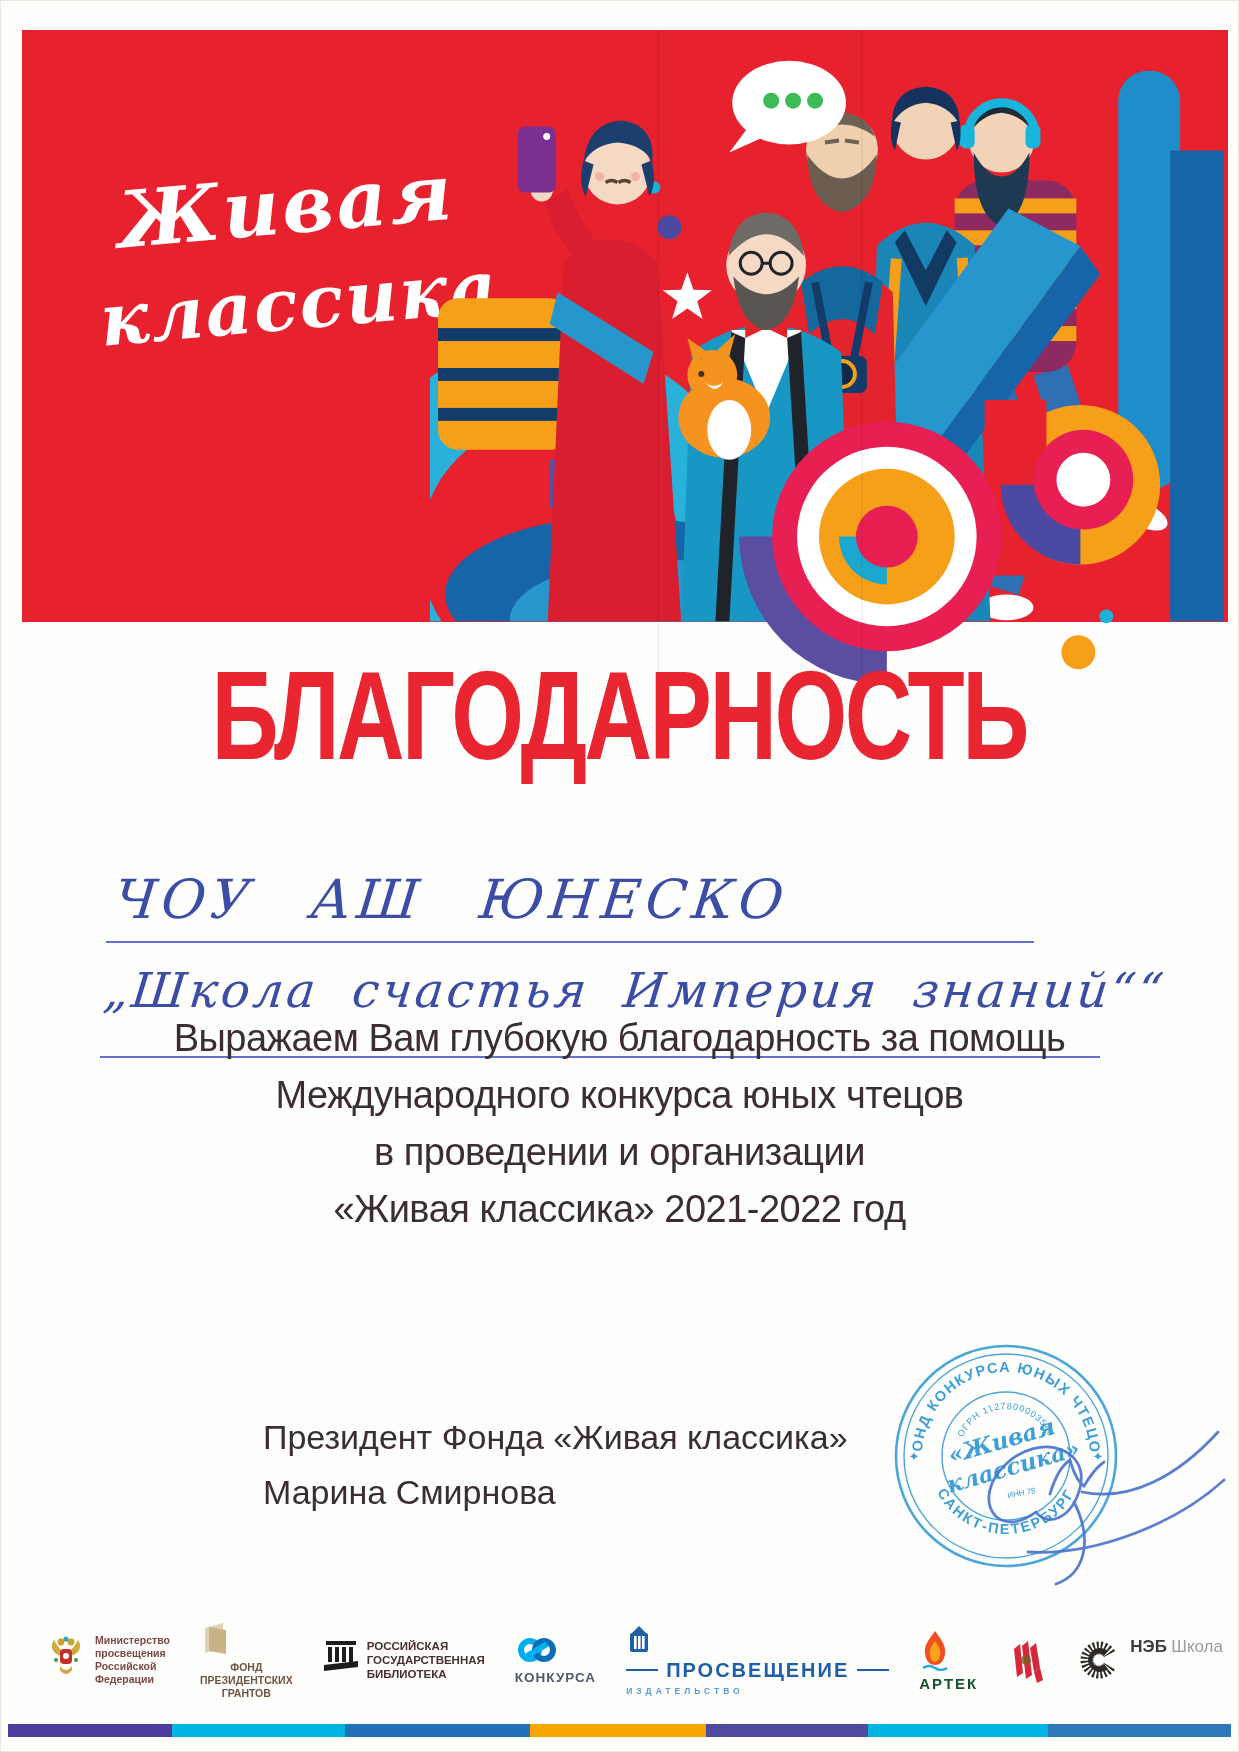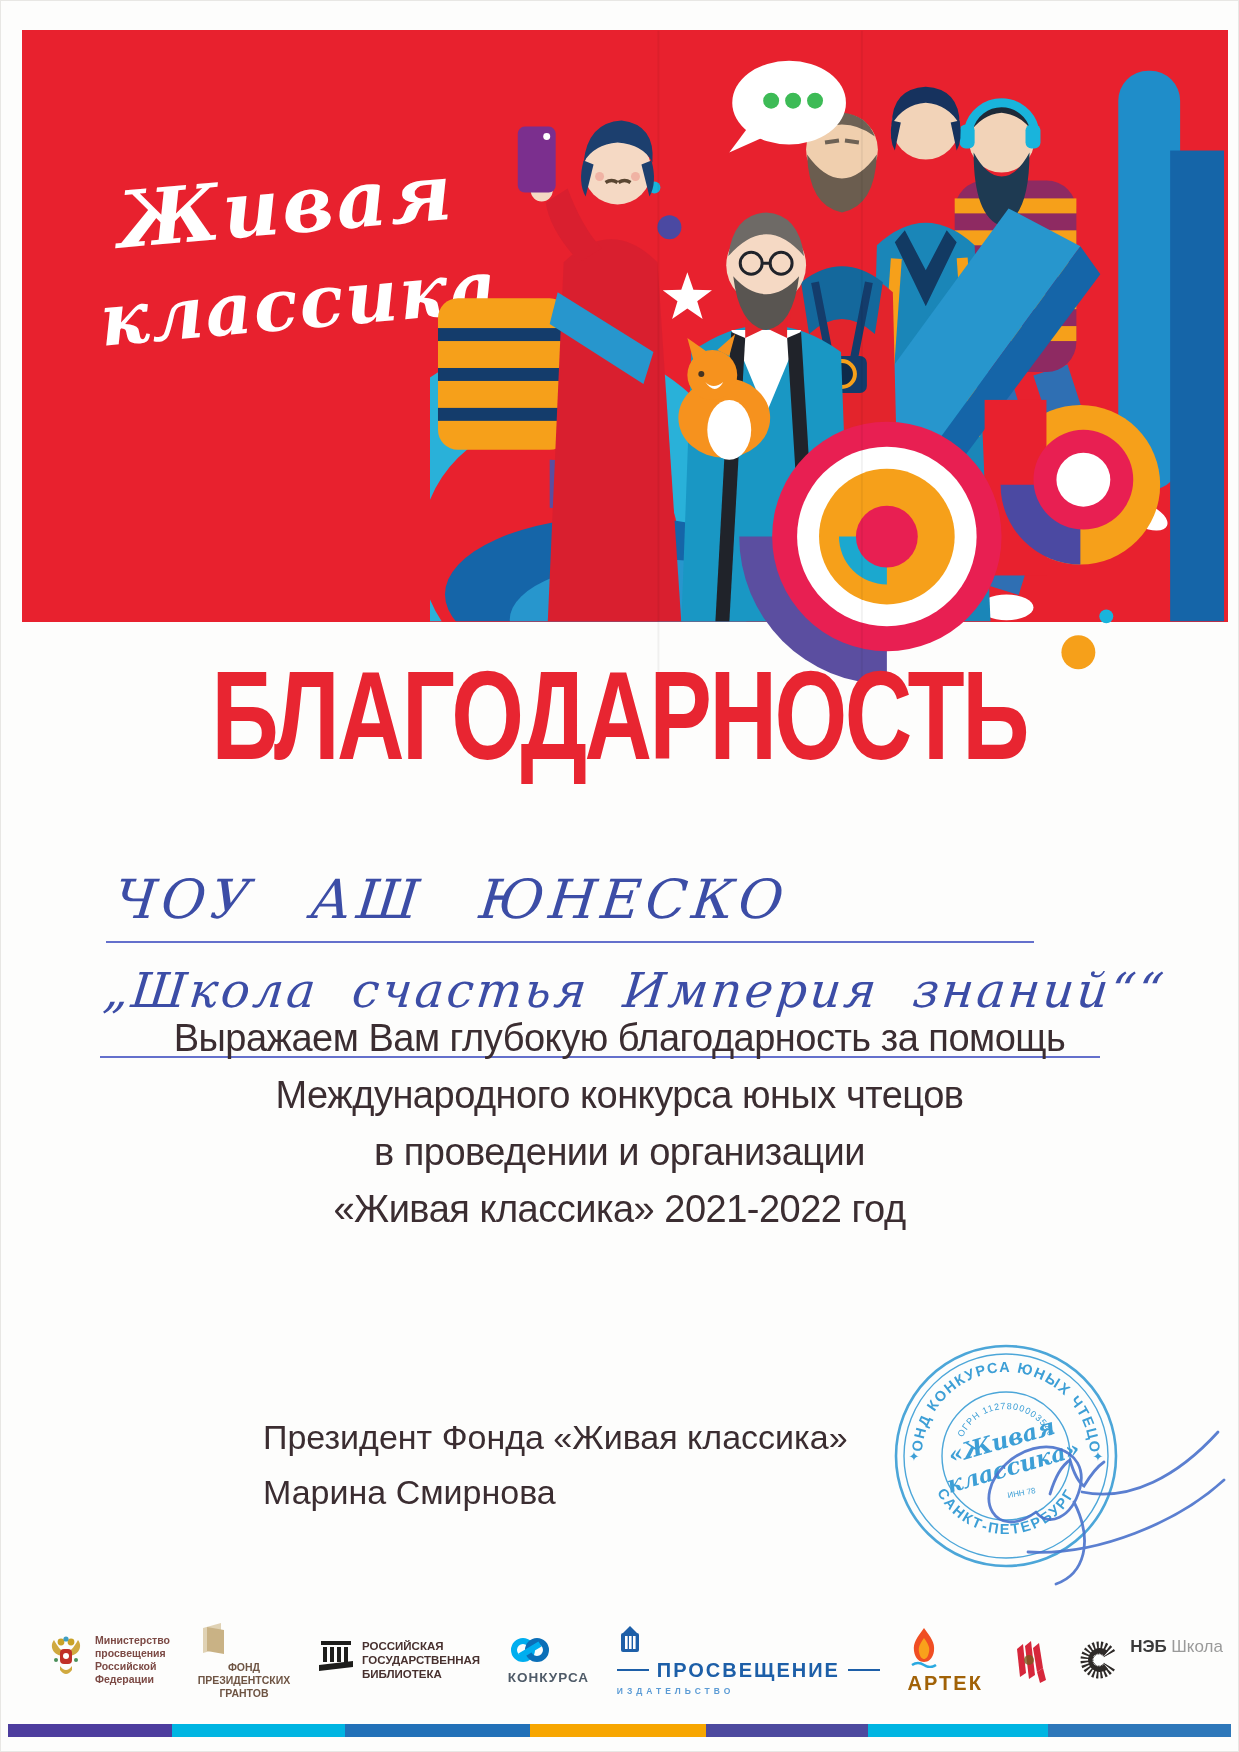--- a/index.html
+++ b/index.html
@@ -33,21 +33,21 @@
   .sp-col{flex-direction:column;gap:4px;text-align:center;}
   .lbl{white-space:pre-line;font-weight:bold;}
   .min-lbl{font-size:10.5px;line-height:13px;color:#7c4a45;text-align:left;}
   .fpg-lbl{font-size:10.5px;line-height:13px;color:#6e5443;}
   .rgb-lbl{font-size:11.5px;line-height:14px;color:#47302e;text-align:left;}
   .nor-lbl{font-size:13.5px;letter-spacing:1px;color:#4f5b68;}
   .pro-row{display:flex;align-items:center;gap:8px;}
   .pro-row .rule{width:32px;height:2px;background:#1d5fa8;}
   .pro-lbl{font-size:20px;letter-spacing:2px;color:#1d5fa8;font-weight:bold;}
   .pro-sub{font-size:8.5px;letter-spacing:4px;color:#5b9bd5;font-weight:bold;}
-  .art-lbl{font-size:20px;letter-spacing:2px;color:#a16207;font-weight:bold;}
+  .art-lbl{font-size:15px;letter-spacing:2px;color:#14532d;font-weight:bold;}
   .neb-lbl{font-size:17px;font-weight:bold;color:#3a3a3a;}
   .neb-lbl2{font-size:17px;color:#9a9a9a;}
   
   .strip{position:absolute;left:8px;right:8px;top:1724px;height:13px;display:flex;}
   .strip div{height:100%;}
   .s0{flex-grow:164;} .s1{flex-grow:173;} .s2{flex-grow:185;} .s3{flex-grow:176;} .s4{flex-grow:162;} .s5{flex-grow:180;} .s6{flex-grow:183;}
 </style>
 </head>
 <body>
 

